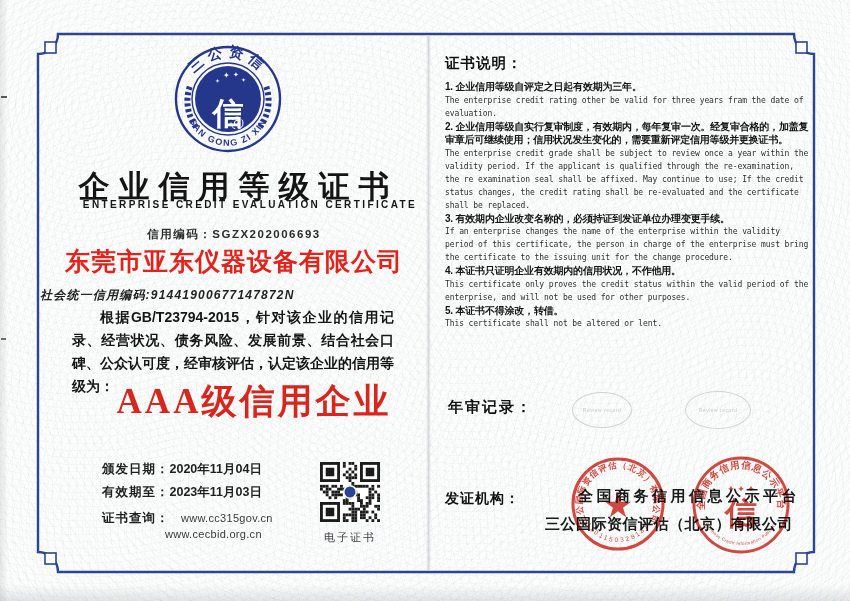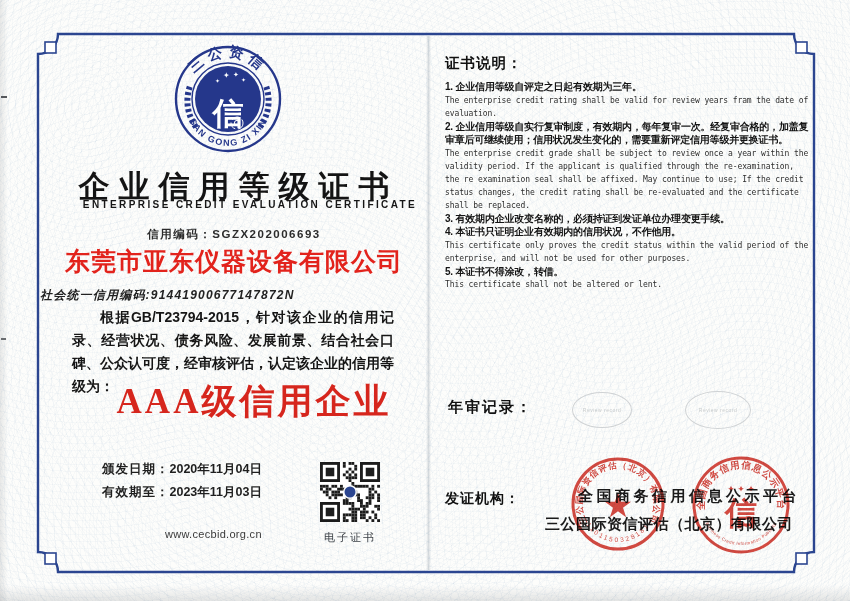--- a/index.html
+++ b/index.html
@@ -133,20 +133,24 @@
 
   <div class="abs para">根据GB/T23794-2015，针对该企业的信用记录、经营状况、债务风险、发展前景、结合社会口碑、公众认可度，经审核评估，认定该企业的信用等级为：</div>
 
   <div class="abs rating">AAA级信用企业</div>
 
   <div class="abs meta" style="left:102px;top:461px;">
     <span class="lbl">颁发日期：</span><span>2020年11月04日</span>
   </div>
   <div class="abs meta" style="left:102px;top:484px;">
     <span class="lbl">有效期至：</span><span>2023年11月03日</span>
+  </div>
+  <div class="abs meta" style="left:102px;top:510px;">
+    <span class="lbl">证书查询：</span>
+    <span class="meta-url" style="margin-left:8px;">www.cc315gov.cn</span>
   </div>
   <div class="abs meta" style="left:165px;top:527px;">
     <span class="meta-url">www.cecbid.org.cn</span>
   </div>
 
   <div class="abs qr-wrap">
     <svg id="qr-svg" width="60" height="60" viewBox="0 0 60 60">
         <rect x="0" y="0" width="60" height="60" fill="#fff"></rect>
         <rect x="22.857142857142858" y="0" width="2.857142857142857" height="2.857142857142857" fill="#1c1c1c"></rect>
         <rect x="28.571428571428573" y="0" width="2.857142857142857" height="2.857142857142857" fill="#1c1c1c"></rect>
@@ -286,24 +290,25 @@
         <circle cx="30" cy="30" r="7" fill="#fff"></circle>
         <circle cx="30" cy="30" r="5.5" fill="#2b4590"></circle>
       </svg>
   </div>
   <div class="abs qr-caption">电子证书</div>
 
   <div class="abs r-heading">证书说明：</div>
 
   <div class="abs r-items">
     <div class="zh">1. 企业信用等级自评定之日起有效期为三年。</div>
-    <div class="en">The enterprise credit rating shall be valid for review years fram the date of evaluation.</div>
+    <div class="en">The enterprise credit rating other be valid for three years fram the date of evaluation.</div>
     <div class="zh">2. 企业信用等级自实行复审制度，有效期内，每年复审一次。经复审合格的，加盖复审章后可继续使用；信用状况发生变化的，需要重新评定信用等级并更换证书。</div>
     <div class="en">The enterprise credit grade shall be subject to review once a year within the validity period. If the applicant is qualified through the re-examination, the re examination seal shall be affixed. May continue to use; If the credit status changes, the credit rating shall be re-evaluated and the certificate shall be replaced.</div>
     <div class="zh">3. 有效期内企业改变名称的，必须持证到发证单位办理变更手续。</div>
+    <div class="en">If an enterprise changes the name of the enterprise within the validity period of this certificate, the person in charge of the enterprise must bring the certificate to the issuing unit for the change procedure.</div>
     <div class="zh">4. 本证书只证明企业有效期内的信用状况，不作他用。</div>
     <div class="en">This certificate only proves the credit status within the valid period of the enterprise, and will not be used for other purposes.</div>
     <div class="zh">5. 本证书不得涂改，转借。</div>
     <div class="en">This certificate shall not be altered or lent.</div>
   </div>
 
   <div class="abs annual">年审记录：</div>
   <div class="abs oval oval1">
     <span>Review record</span>
   </div>

